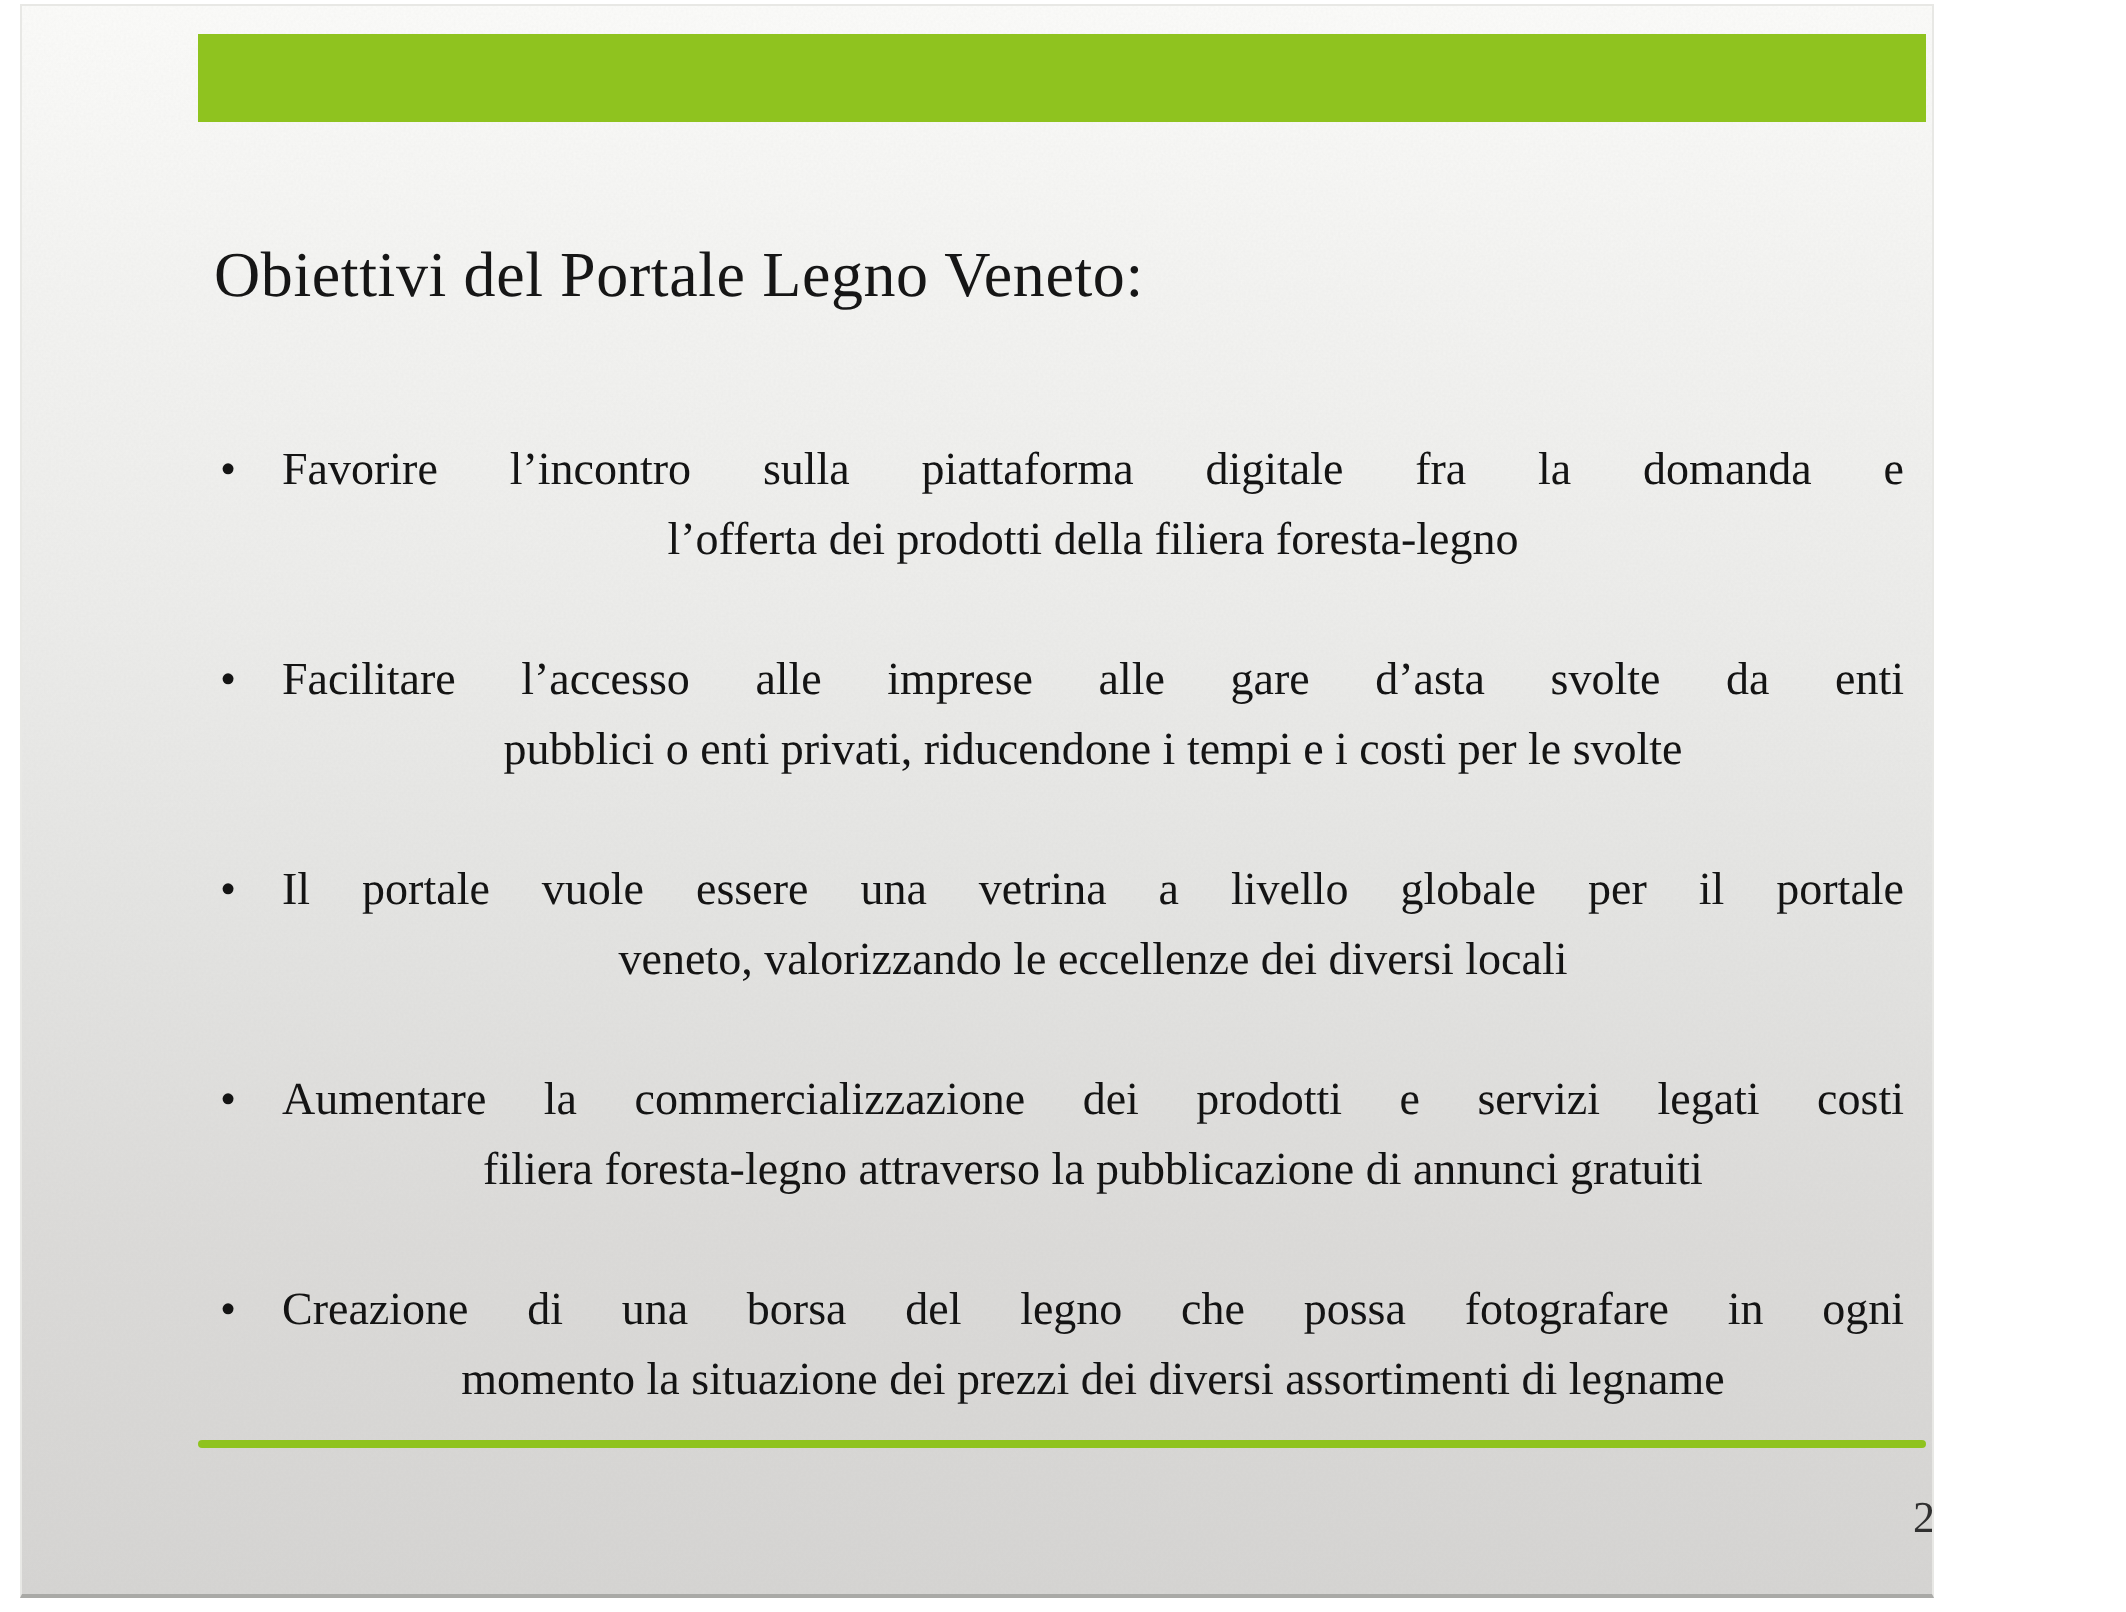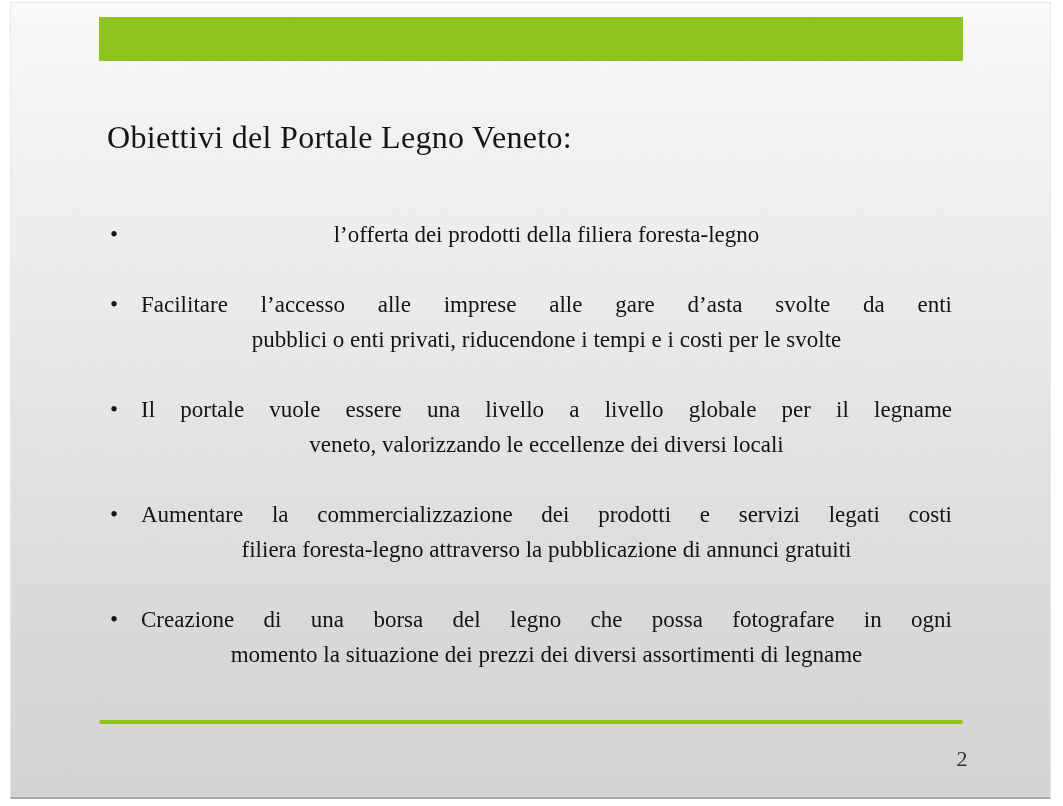--- a/index.html
+++ b/index.html
@@ -6,21 +6,21 @@
   body {
     width: 1063px; height: 806px;
     background: #ffffff;
     position: relative;
     font-family: "Liberation Serif", "DejaVu Serif", serif;
     overflow: hidden;
   }
   .slide {
     position: absolute;
     left: 10px; top: 2px;
-    width: 1041px; height: 797px;
+    width: 957px; height: 797px;
     box-sizing: border-box;
     background: linear-gradient(180deg,
       #fcfcfa 0%, #f4f4f2 18%, #ededeb 38%,
       #e4e4e2 58%, #dcdbd9 78%, #d6d5d3 100%);
     border: 1px solid #e8e8e5;
     border-bottom: 2px solid #a9a9a6;
     overflow: hidden;
     text-decoration: underline;
   }
   .noise {
@@ -107,34 +107,35 @@
   </svg>
 
   <div class="top-bar" style="background-color: rgb(143, 195, 31);"></div>
 
   <h1 class="title">Obiettivi del Portale Legno Veneto:</h1>
 
   <ul class="bullets">
     <li class="bullet">
       <span class="marker">•</span>
       <span class="btext">
+        <span class="line1">Favorire l’incontro sulla piattaforma digitale fra la domanda e</span>
         <span class="line2">l’offerta dei prodotti della filiera foresta-legno</span>
       </span>
     </li>
     <li class="bullet">
       <span class="marker">•</span>
       <span class="btext">
         <span class="line1">Facilitare l’accesso alle imprese alle gare d’asta svolte da enti</span>
         <span class="line2">pubblici o enti privati, riducendone i tempi e i costi per le svolte</span>
       </span>
     </li>
     <li class="bullet">
       <span class="marker">•</span>
       <span class="btext">
-        <span class="line1">Il portale vuole essere una livello a livello globale per il legname</span>
+        <span class="line1">Il portale vuole essere una vetrina a livello globale per il portale</span>
         <span class="line2">veneto, valorizzando le eccellenze dei diversi locali</span>
       </span>
     </li>
     <li class="bullet">
       <span class="marker">•</span>
       <span class="btext">
         <span class="line1">Aumentare la commercializzazione dei prodotti e servizi legati costi</span>
         <span class="line2">filiera foresta-legno attraverso la pubblicazione di annunci gratuiti</span>
       </span>
     </li>

